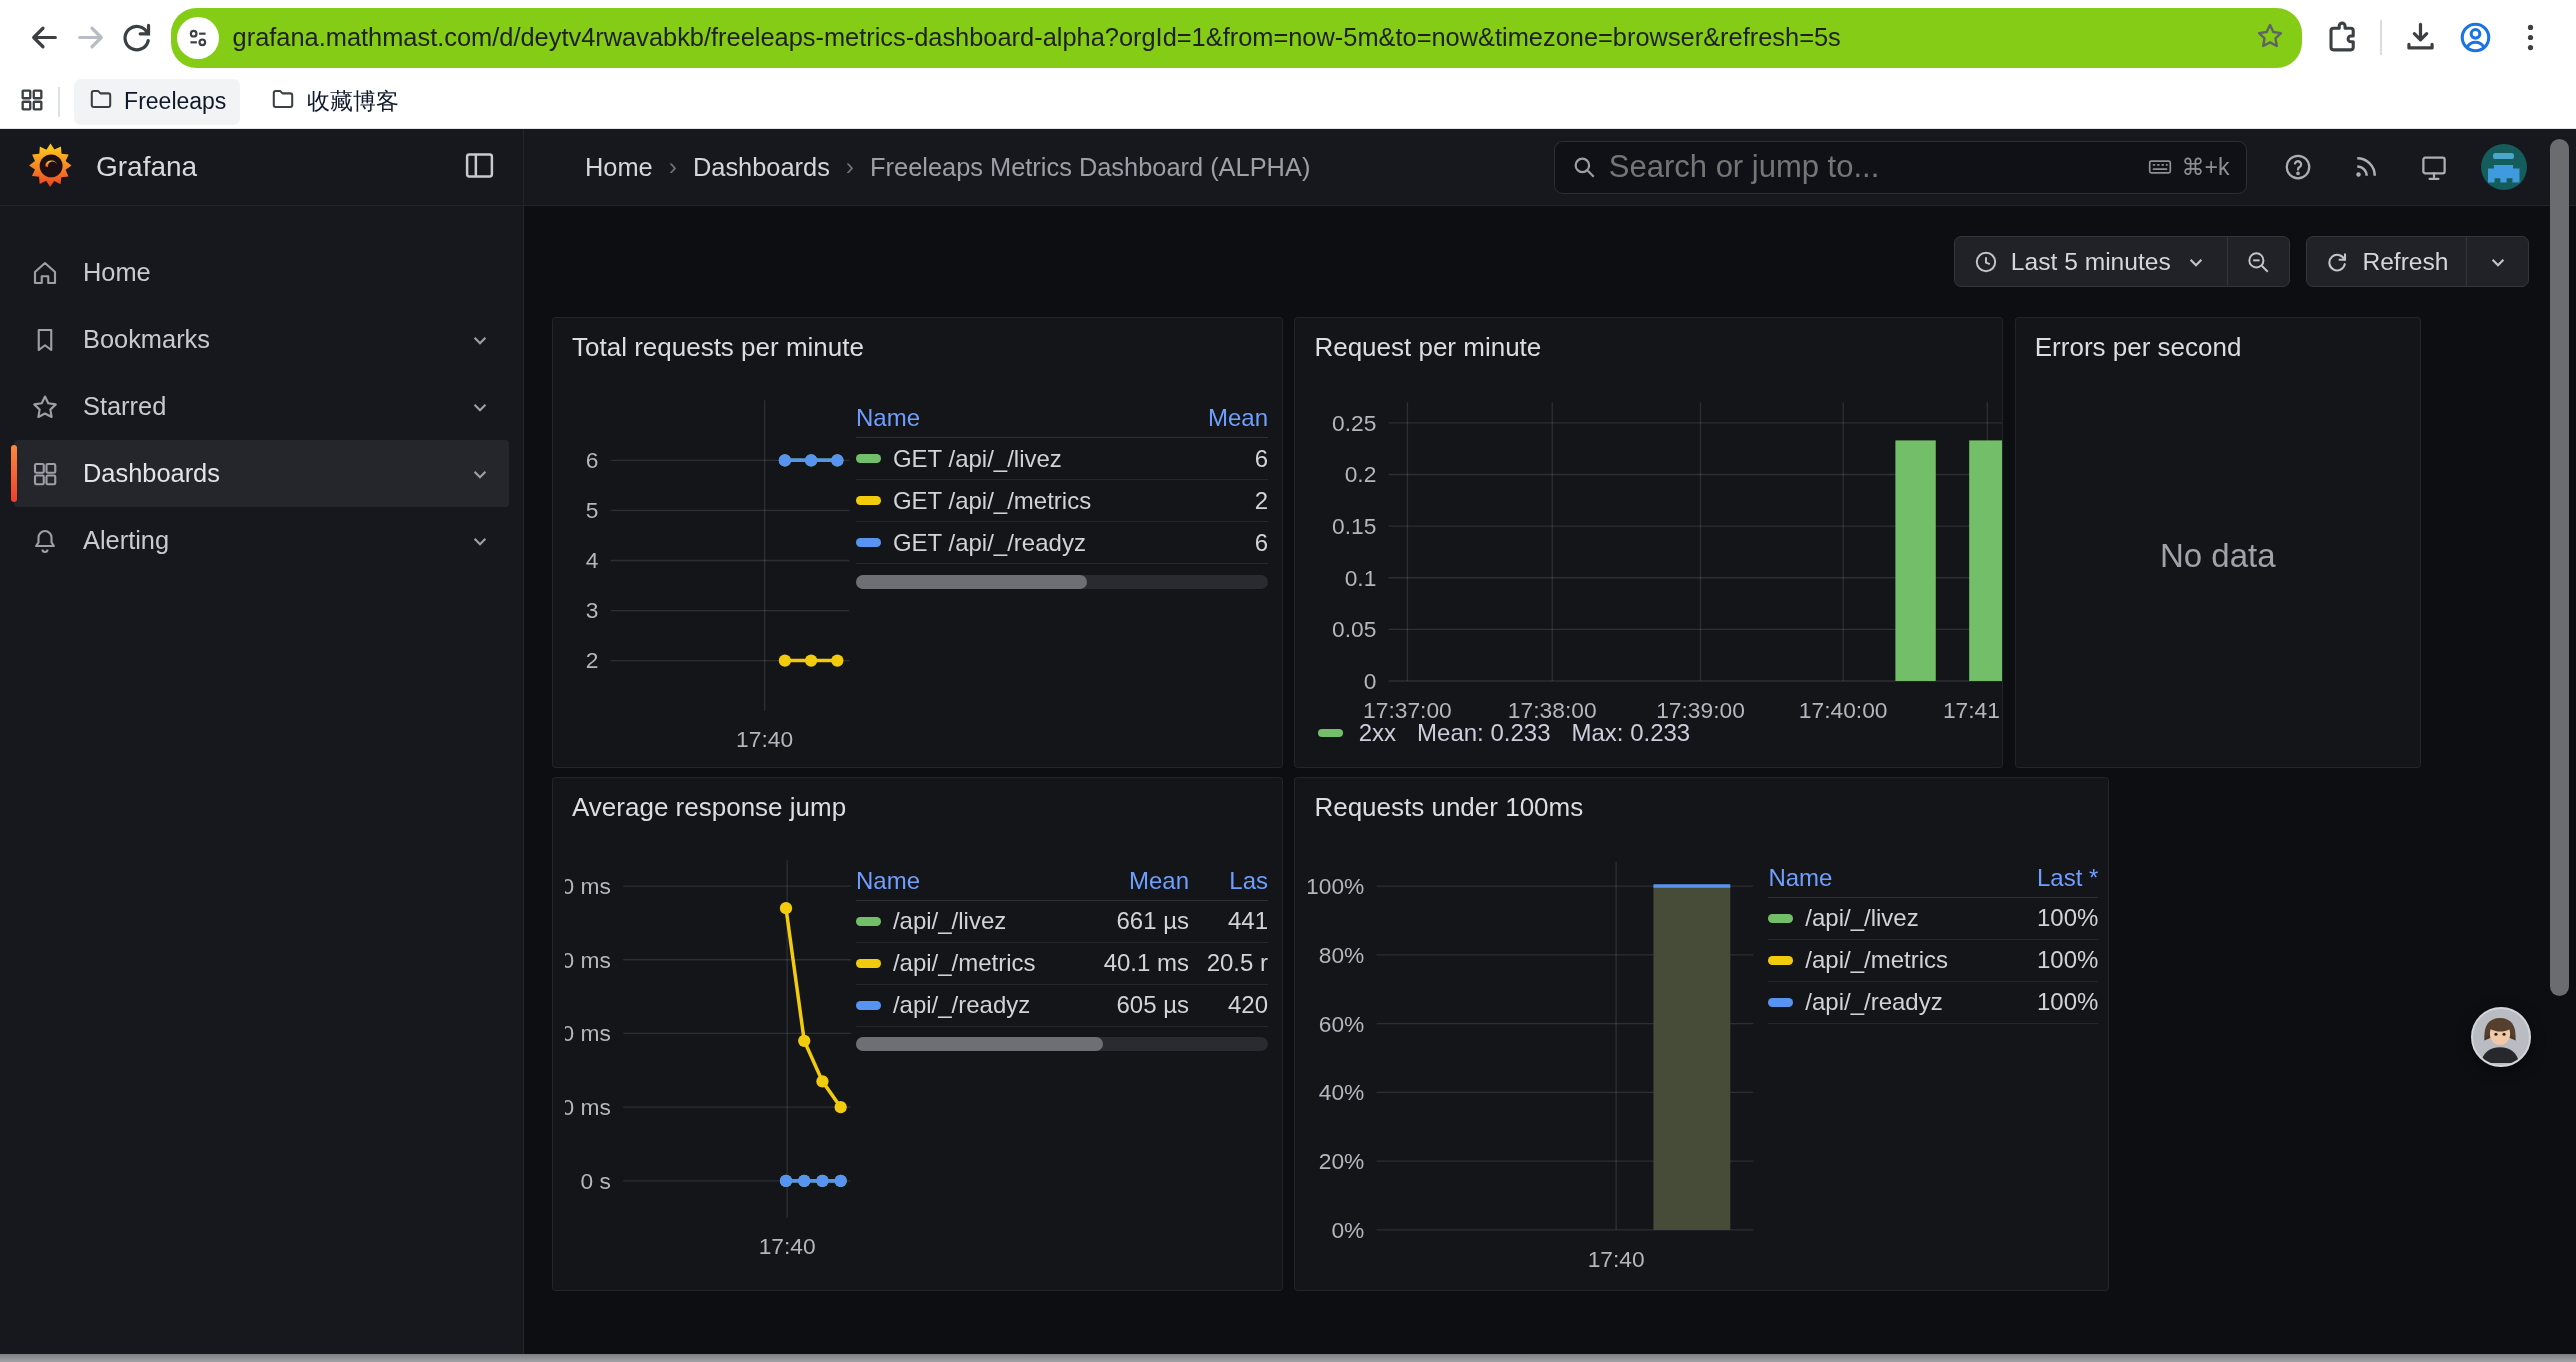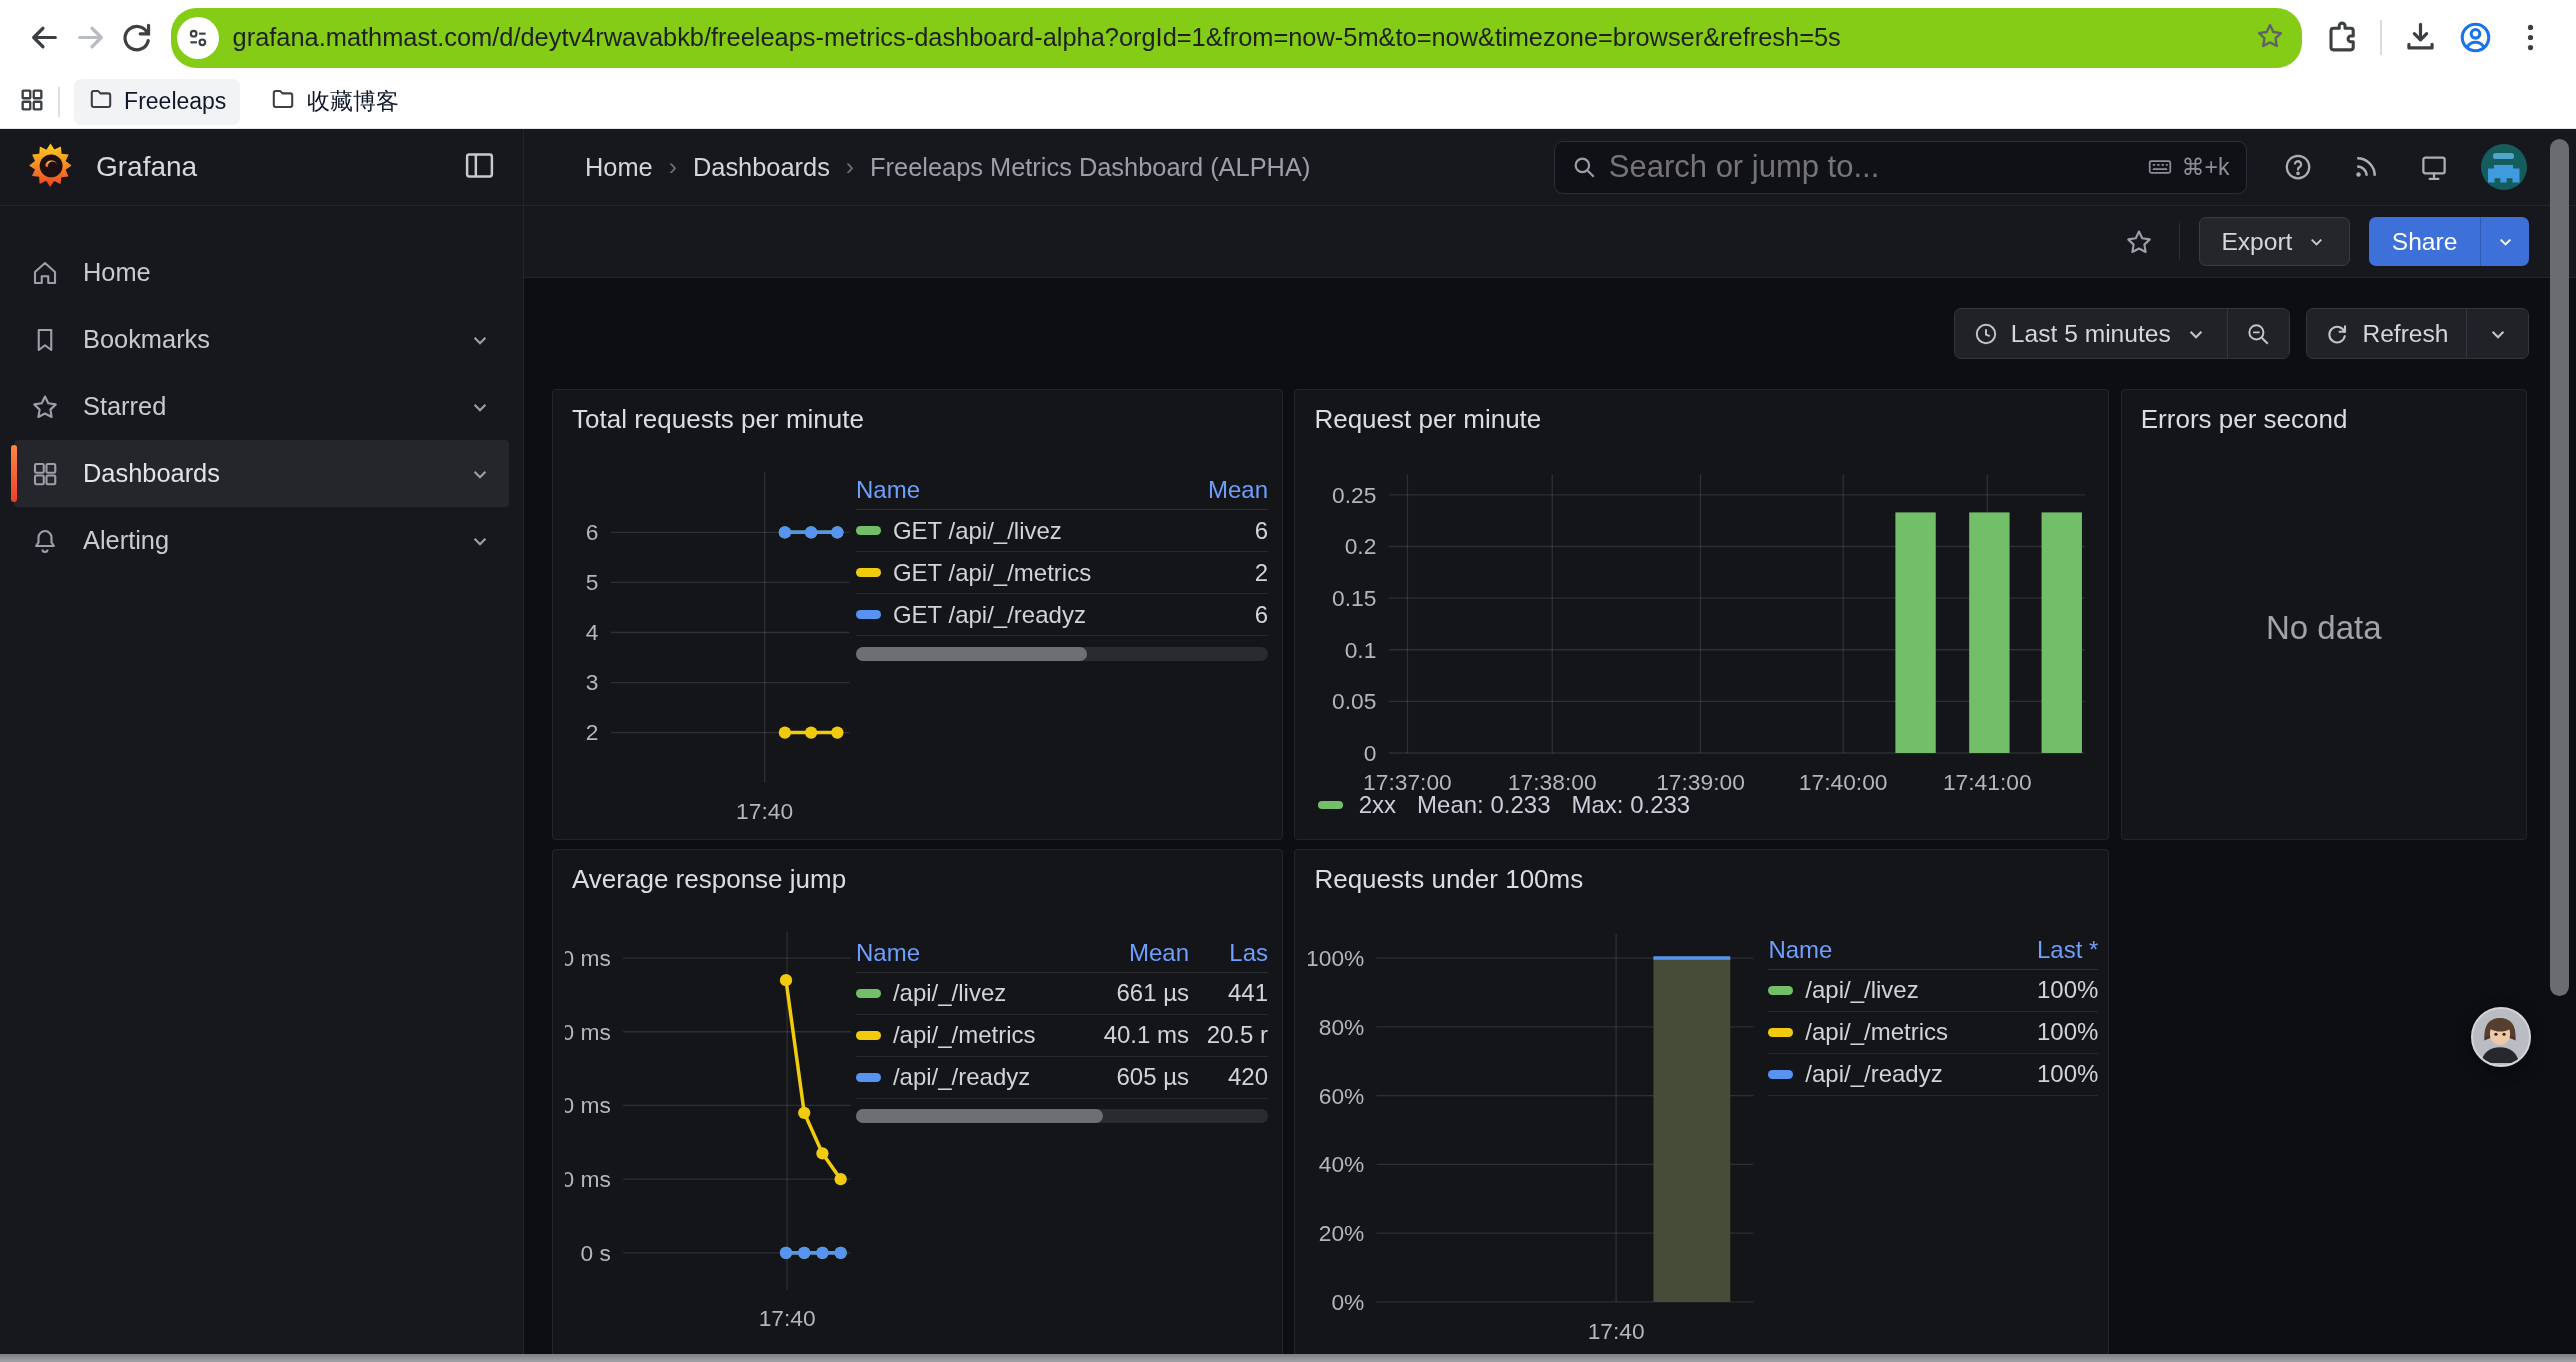--- a/index.html
+++ b/index.html
@@ -75,21 +75,21 @@
   .time-row { margin-top:30px; display:flex; justify-content:flex-end; padding-right:47px; gap:16px; }
   .tgroup { display:flex; height:51px; border:0.9px solid #34353c; border-radius:7px; background:#202228; overflow:hidden; }
   .tseg { display:flex; align-items:center; gap:12.3px; padding:0 17.5px; color:#d5d6da; font-size:24.6px; font-weight:500; }
   .tseg + .tseg { border-left:0.9px solid #34353c; }
   .tseg svg { width:26px; height:26px; color:#c3c4ca; }
 
   
   .dash { margin:30px 0 0 28px; display:flex; flex-wrap:wrap; gap:8.8px 11.4px; width:1982px; }
   .panel { position:relative; background:#141519; border:0.9px solid #24252b; border-radius:3.5px; overflow:hidden; }
   .p-a { width:731px; height:451px; }
-  .p-b { width:815px; height:451px; }
+  .p-b { width:709px; height:451px; }
   .p-c { width:406px; height:451px; }
   .p-d { width:731px; height:514px; }
   .p-e { width:815px; height:514px; }
   .ptitle { position:absolute; left:19px; top:14px; font-size:26px; font-weight:500; color:#dcdde1; }
   .chart { position:absolute; }
   .chart text { font-family:"Liberation Sans","DejaVu Sans",sans-serif; }
   #c0 { left:12.3px; top:70px; }
   #c1 { left:12.3px; top:70px; }
   #c3 { left:12.3px; top:70px; }
   #c4 { left:12.3px; top:70px; }
@@ -342,42 +342,20 @@
               <path d="M12 17v3M8.5 21.5h7" stroke-linecap="round"></path>
             </svg>
         </span>
         <span class="avatar-sm">
             <i class="px1"></i>
             <i class="px2"></i>
           </span>
       </div>
     </div>
 
-    <div class="hrow2">
-      <span class="icon-btn">
-        <svg viewBox="0 0 24 24" fill="none" stroke="#9d9fa6" stroke-width="1.7" stroke-linejoin="round">
-            <path d="M12 3.6l2.6 5.4 6 .9-4.3 4.2 1 5.9-5.3-2.8-5.3 2.8 1-5.9L3.4 9.9l6-.9z"></path>
-          </svg>
-      </span>
-      <span class="vdiv"></span>
-      <button class="btn secondary">
-        <span>Export</span>
-        <svg class="bchev" viewBox="0 0 24 24" fill="none" stroke="#c9cad0" stroke-width="2">
-            <polyline points="7 10 12 15 17 10"></polyline>
-          </svg>
-      </button>
-      <div class="split">
-        <span class="main-part">Share</span>
-        <span class="chev-part">
-          <svg viewBox="0 0 24 24" fill="none" stroke="#ffffff" stroke-width="2">
-              <polyline points="7 10 12 15 17 10"></polyline>
-            </svg>
-        </span>
-      </div>
-    </div>
 
     <div class="canvas">
       <div class="time-row">
         <div class="tgroup">
           <span class="tseg">
             <svg viewBox="0 0 24 24" fill="none" stroke="#c3c4ca" stroke-width="1.8">
                 <circle cx="12" cy="12" r="8.5"></circle>
                 <polyline points="12 7.5 12 12.5 15.5 14"></polyline>
               </svg>
             <span>Last 5 minutes</span>

